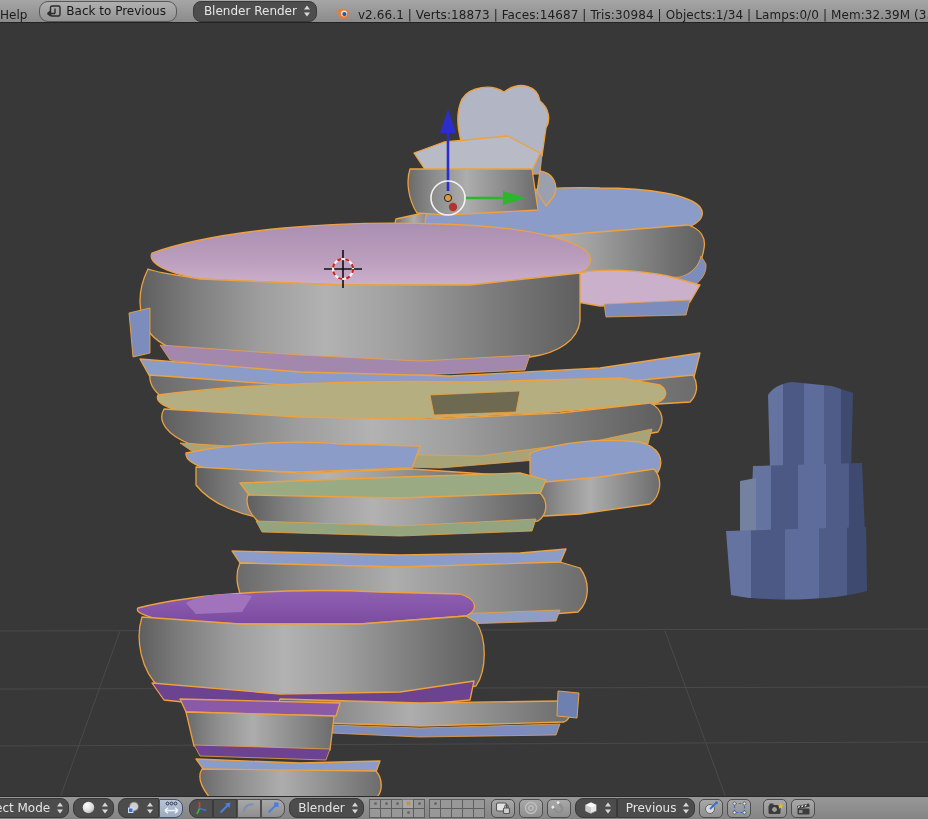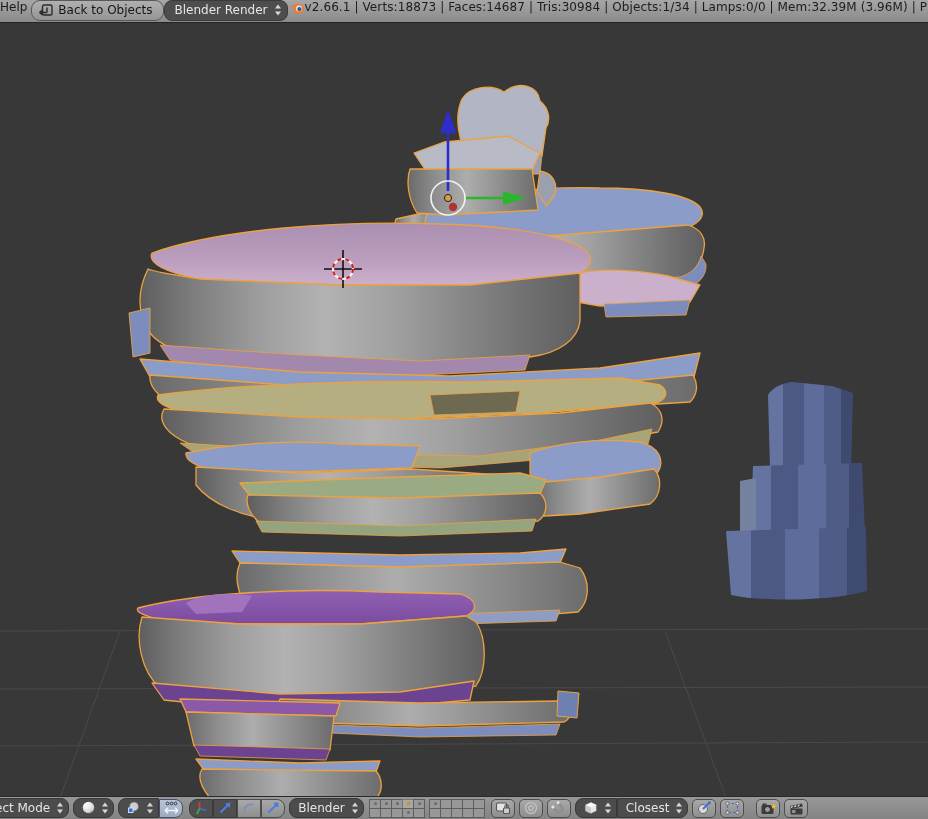--- a/index.html
+++ b/index.html
@@ -1,20 +1,20 @@
 <!DOCTYPE html>
 <html style="--bg: #383838; --grid: #4a4a4a; --outline: #eda13f; --pink: #b99bbc; --pink_light: #cbb0cc; --pink_dark: #a288ac; --blue_top: #8b9cc8; --blue_mid: #7c8dbd; --blue_dark: #6e80b0; --khaki: #b4ae81; --khaki_dark: #a9a378; --green: #9aab84; --green_dark: #93a47e; --purple: #8a5aa8; --purple_dark: #6b4390; --lavender: #8f9cc4; --tower_blue: #56648f; --axis_x: #cc3333; --axis_y: #2bb62b; --axis_z: #2d2dc9; --cursor_red: #cc2222; --white: #f2f2f2;"><head>
 <meta charset="utf-8">
 <style>
   html,body{margin:0;padding:0;background:#1e1e1e;}
   body{width:928px;height:819px;overflow:hidden;font-family:"DejaVu Sans",sans-serif;-webkit-font-smoothing:antialiased;}
   .app{width:928px;height:819px;display:flex;flex-direction:column;position:relative;}
 
   
-  .header{height:22px;flex:0 0 22px;background:linear-gradient(#a6a6a6,#8b8b8b);border-bottom:1px solid #232323;display:flex;align-items:flex-start;white-space:nowrap;overflow:hidden;}
+  .header{height:22px;flex:0 0 22px;background:linear-gradient(#a6a6a6,#8b8b8b);border-bottom:1px solid #232323;display:flex;align-items:flex-end;gap:8px;white-space:nowrap;overflow:hidden;}
   .menu-label{color:#1b1b1b;font-size:12px;margin-left:-4px;padding:0 4px;}
   .btn-rounded{display:flex;align-items:center;gap:5px;border:1px solid #585858;border-radius:9px;background:linear-gradient(#b0b0b0,#949494);padding:1px 10px 2px 6px;font-size:12px;color:#161616;height:16px;}
   .dd-dark{display:flex;align-items:center;gap:6px;background:#4d4d4d;border:1px solid #3a3a3a;border-radius:8px;color:#e6e6e6;font-size:12px;padding:1px 5px 2px 10px;height:16px;}
   .dd-arrows{display:inline-block;line-height:0;}
   .stats{color:#1d1d1d;font-size:12px;letter-spacing:0.1px;}
   .logo{width:17px;height:17px;flex:0 0 17px;}
 
   
   .viewport{position:relative;flex:1 1 auto;background:var(--bg,#383838);overflow:hidden;}
   .viewport svg{display:block;}
@@ -43,21 +43,21 @@
 <div class="app">
 
   <div class="header">
     <span class="menu-label">Help</span>
 
     <span class="btn-rounded">
       <svg width="15" height="12" viewBox="0 0 15 12">
         <rect x="4.5" y="1" width="9.5" height="10" rx="1.5" fill="none" stroke="#2b2b2b" stroke-width="1.4"></rect>
         <path d="M9 3.5 L9 8.5 M9 8.5 L1.5 8.5 M1.5 8.5 L4.5 6 M1.5 8.5 L4.5 11" stroke="#2b2b2b" stroke-width="1.4" fill="none"></path>
       </svg>
-      <span>Back to Objects</span>
+      <span>Back to Previous</span>
     </span>
 
     <span style="width:38px;"></span>
 
     <span class="dd-dark">
       <span>Blender Render</span>
       <span class="dd-arrows">
         <svg width="8" height="14" viewBox="0 0 8 14">
             <path d="M4 1.5 L7 5.5 L1 5.5 Z" fill="#d8d8d8"></path>
             <path d="M4 12.5 L7 8.5 L1 8.5 Z" fill="#d8d8d8"></path>
@@ -367,21 +367,21 @@
           <path d="M7 1.5 L12.5 4 L12.5 10 L7 12.5 L1.5 10 L1.5 4 Z" fill="#e8e8e8" stroke="#777" stroke-width="0.8"></path>
           <path d="M7 1.5 L12.5 4 L7 6.5 L1.5 4 Z" fill="#fafafa"></path>
           <path d="M7 6.5 L7 12.5 L1.5 10 L1.5 4 Z" fill="#c9c9c9"></path>
         </svg>
         <svg width="8" height="14" viewBox="0 0 8 14">
             <path d="M4 1.5 L7 5.5 L1 5.5 Z" fill="#d8d8d8"></path>
             <path d="M4 12.5 L7 8.5 L1 8.5 Z" fill="#d8d8d8"></path>
           </svg>
       </span>
       <span class="f-dd">
-        <span>Closest</span>
+        <span>Previous</span>
         <svg width="8" height="14" viewBox="0 0 8 14">
             <path d="M4 1.5 L7 5.5 L1 5.5 Z" fill="#d8d8d8"></path>
             <path d="M4 12.5 L7 8.5 L1 8.5 Z" fill="#d8d8d8"></path>
           </svg>
       </span>
     </span>
 
     <span class="f-btn">
       <svg width="15" height="14" viewBox="0 0 15 14">
         <circle cx="6" cy="8" r="4.5" fill="#d9d9d9" stroke="#666" stroke-width="1"></circle>

